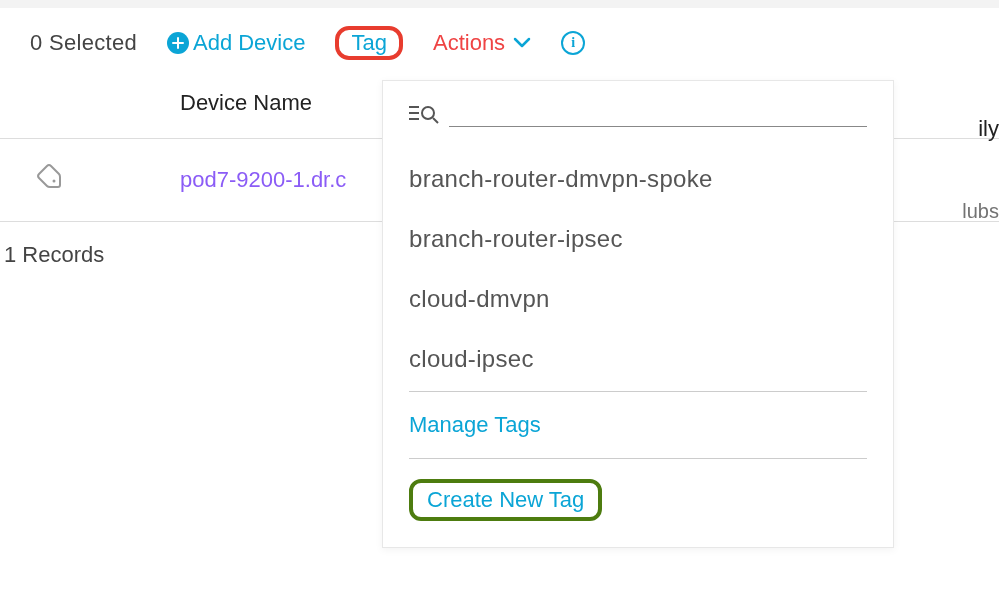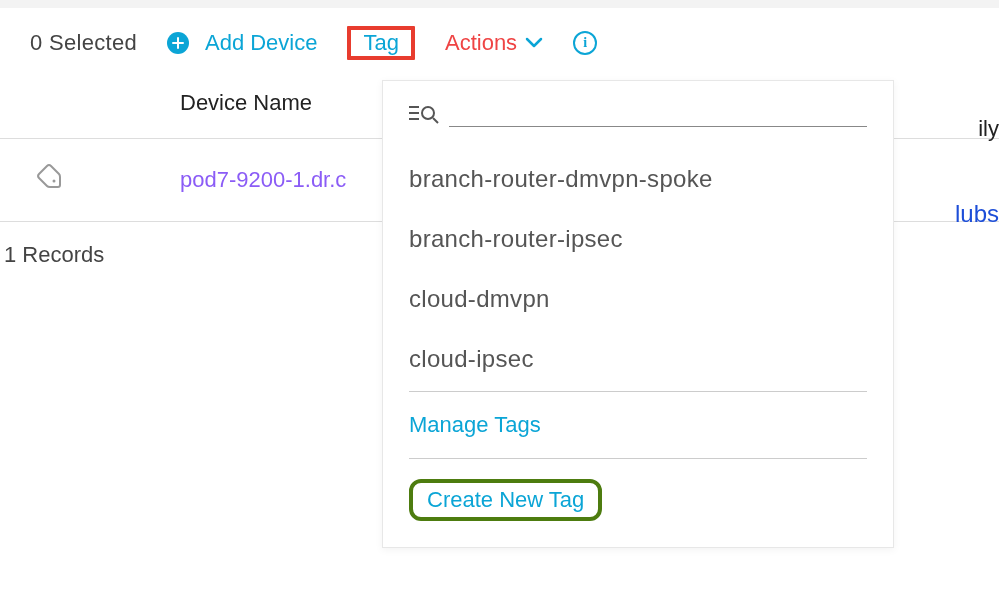--- a/index.html
+++ b/index.html
@@ -33,38 +33,38 @@
       color: #0ba5d6;
       font-size: 22px;
       cursor: pointer;
       display: inline-flex;
       align-items: center;
       gap: 8px;
     }
     .add-device-wrap {
       display: inline-flex;
       align-items: center;
-      gap: 16px;
+      gap: 4px;
       color: #0ba5d6;
     }
     .plus-circle {
       width: 22px;
       height: 22px;
       border-radius: 50%;
       background: #0ba5d6;
       display: inline-flex;
       align-items: center;
       justify-content: center;
       color: #fff;
       font-weight: bold;
     }
     .tag-button-wrap {
       position: relative;
       border: 4px solid #e83c2e;
-      border-radius: 1px;
+      border-radius: 14px;
       padding: 0 12px;
     }
     .actions-wrap {
       display: inline-flex;
       align-items: center;
       gap: 8px;
       color: #ef4444;
     }
     .chevron-down {
       display: inline-block;
@@ -117,22 +117,22 @@
       position: absolute;
       right: 0;
       top: 116px;
       font-size: 22px;
       color: #222;
     }
     .hubs-peek {
       position: absolute;
       right: 0;
       top: 200px;
-      font-size: 24px;
-      color: #1d4ed8;
+      font-size: 20px;
+      color: #737373;
       margin-left: 16px;
     }
     .dropdown {
       position: absolute;
       left: 382px;
       top: 80px;
       width: 512px;
       background: #fff;
       border: 1px solid #e7e7e7;
       box-shadow: 0 2px 8px rgba(0,0,0,0.05);

